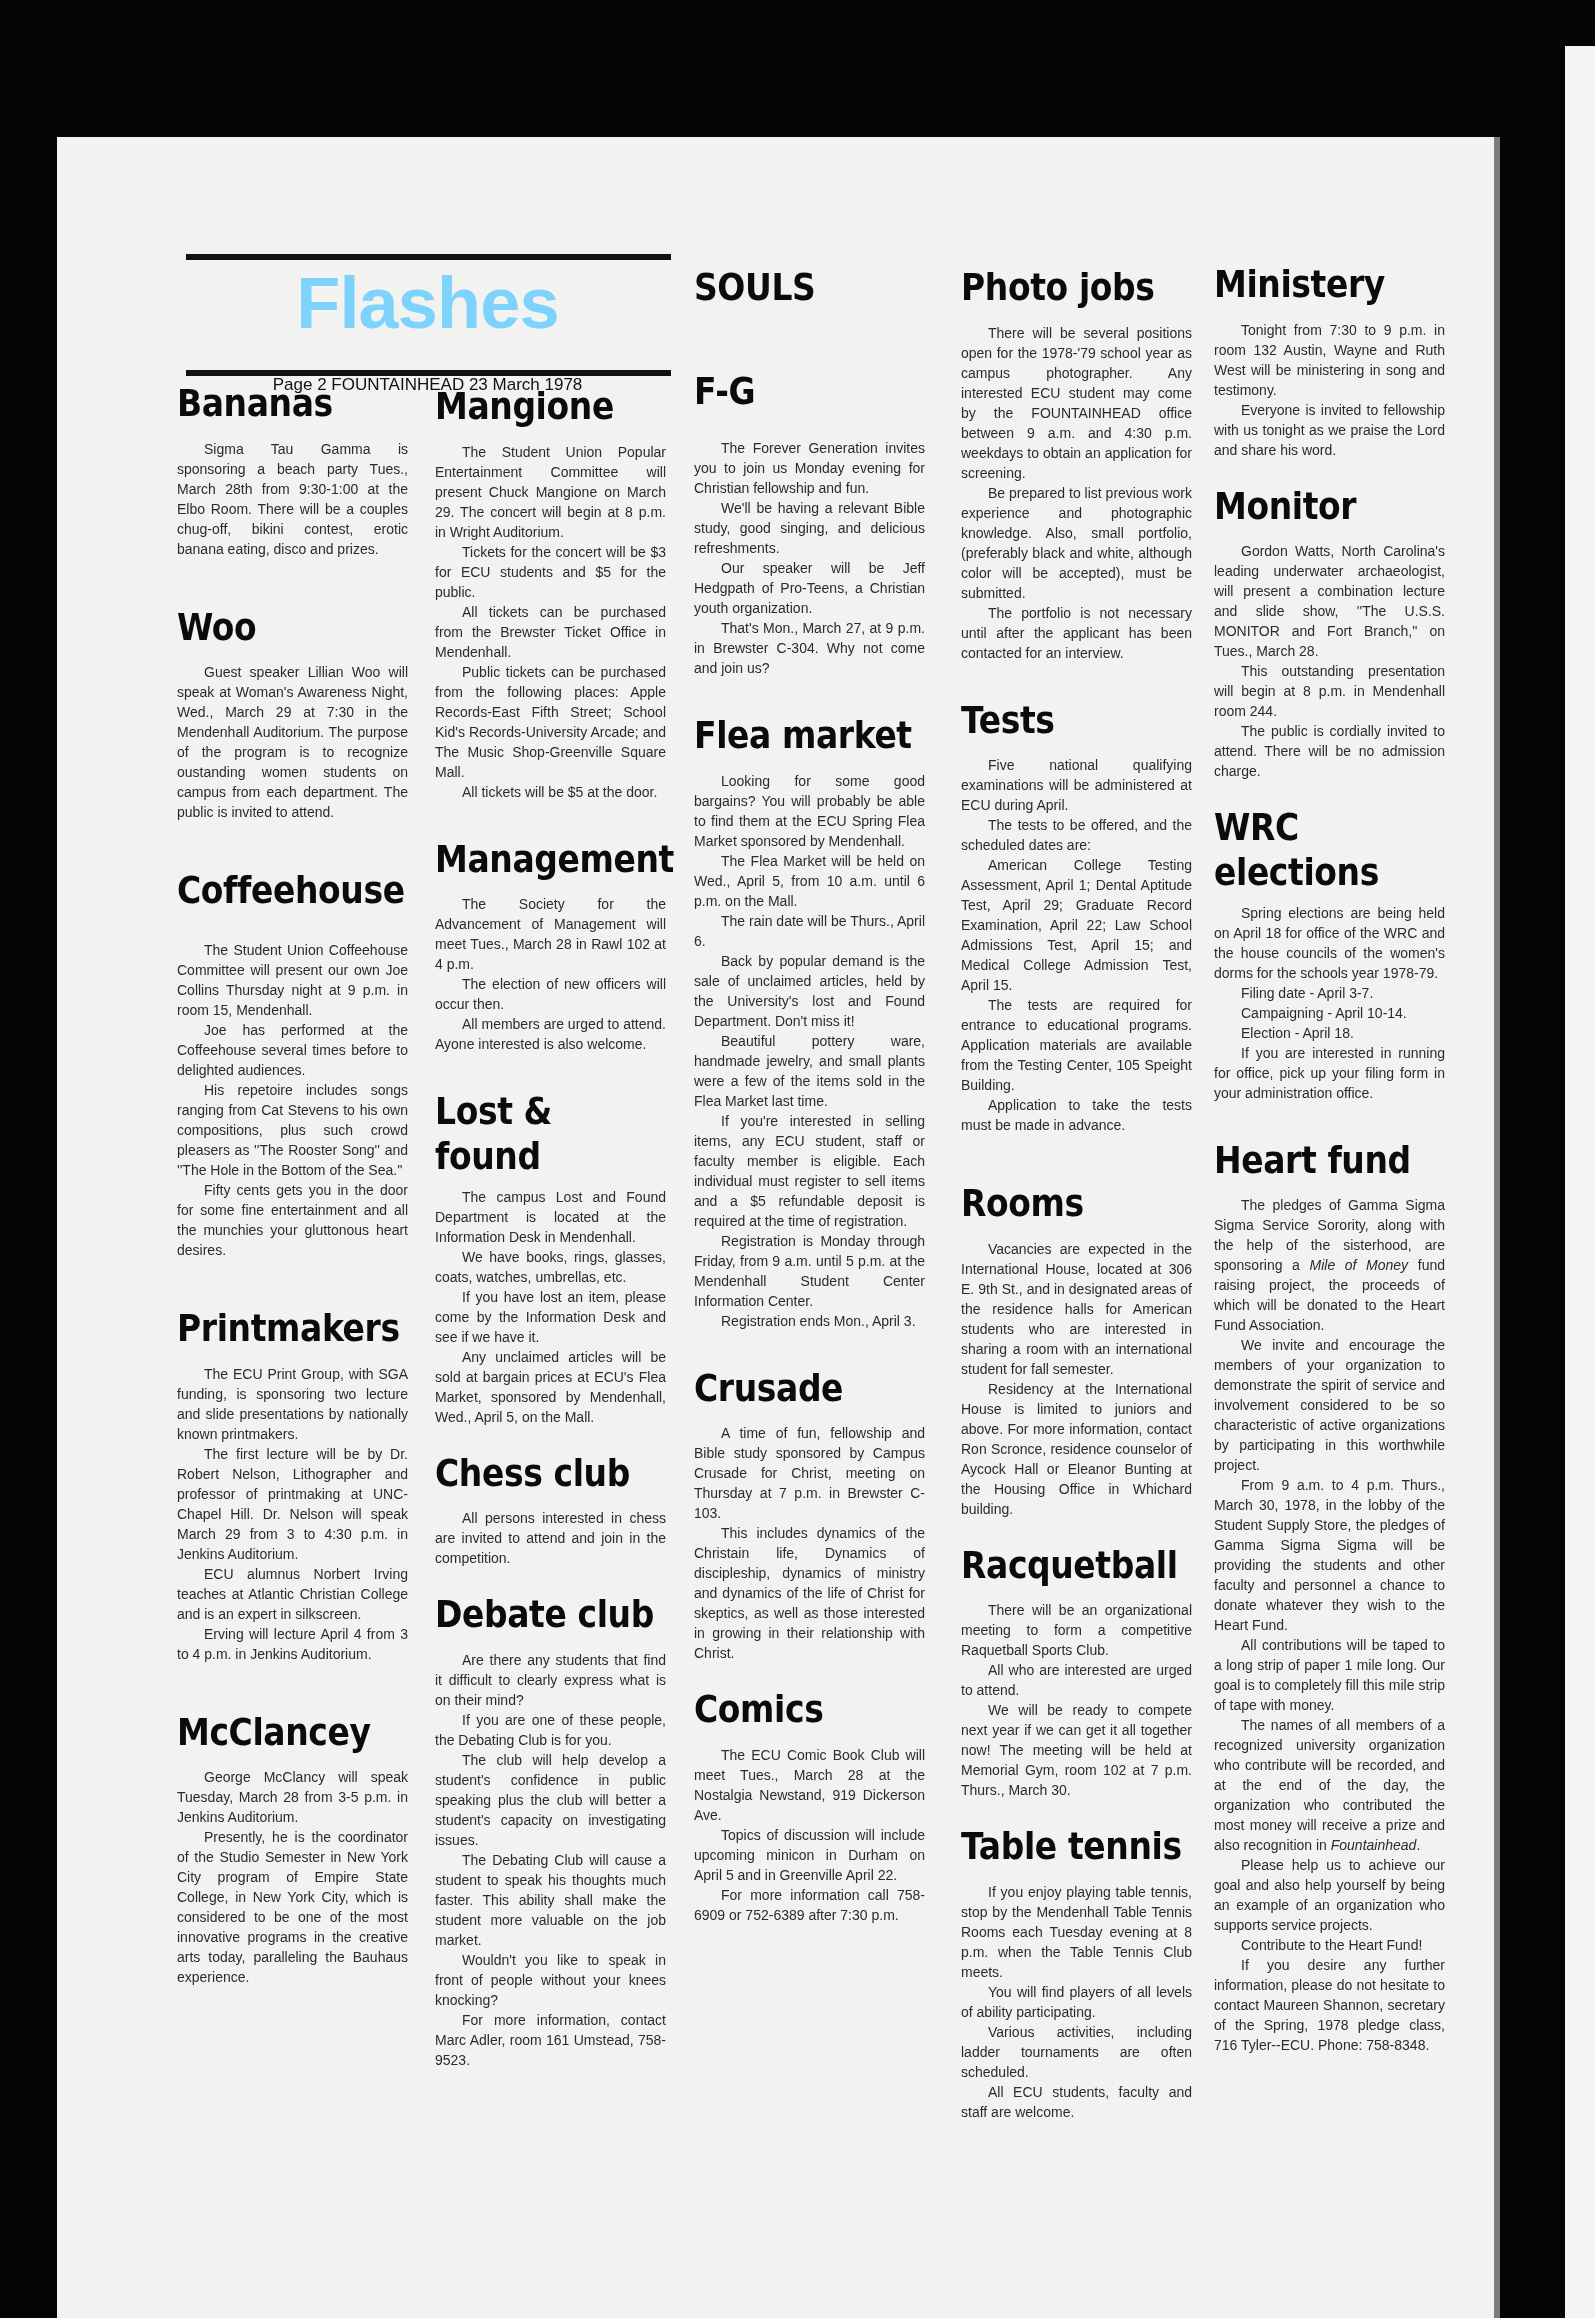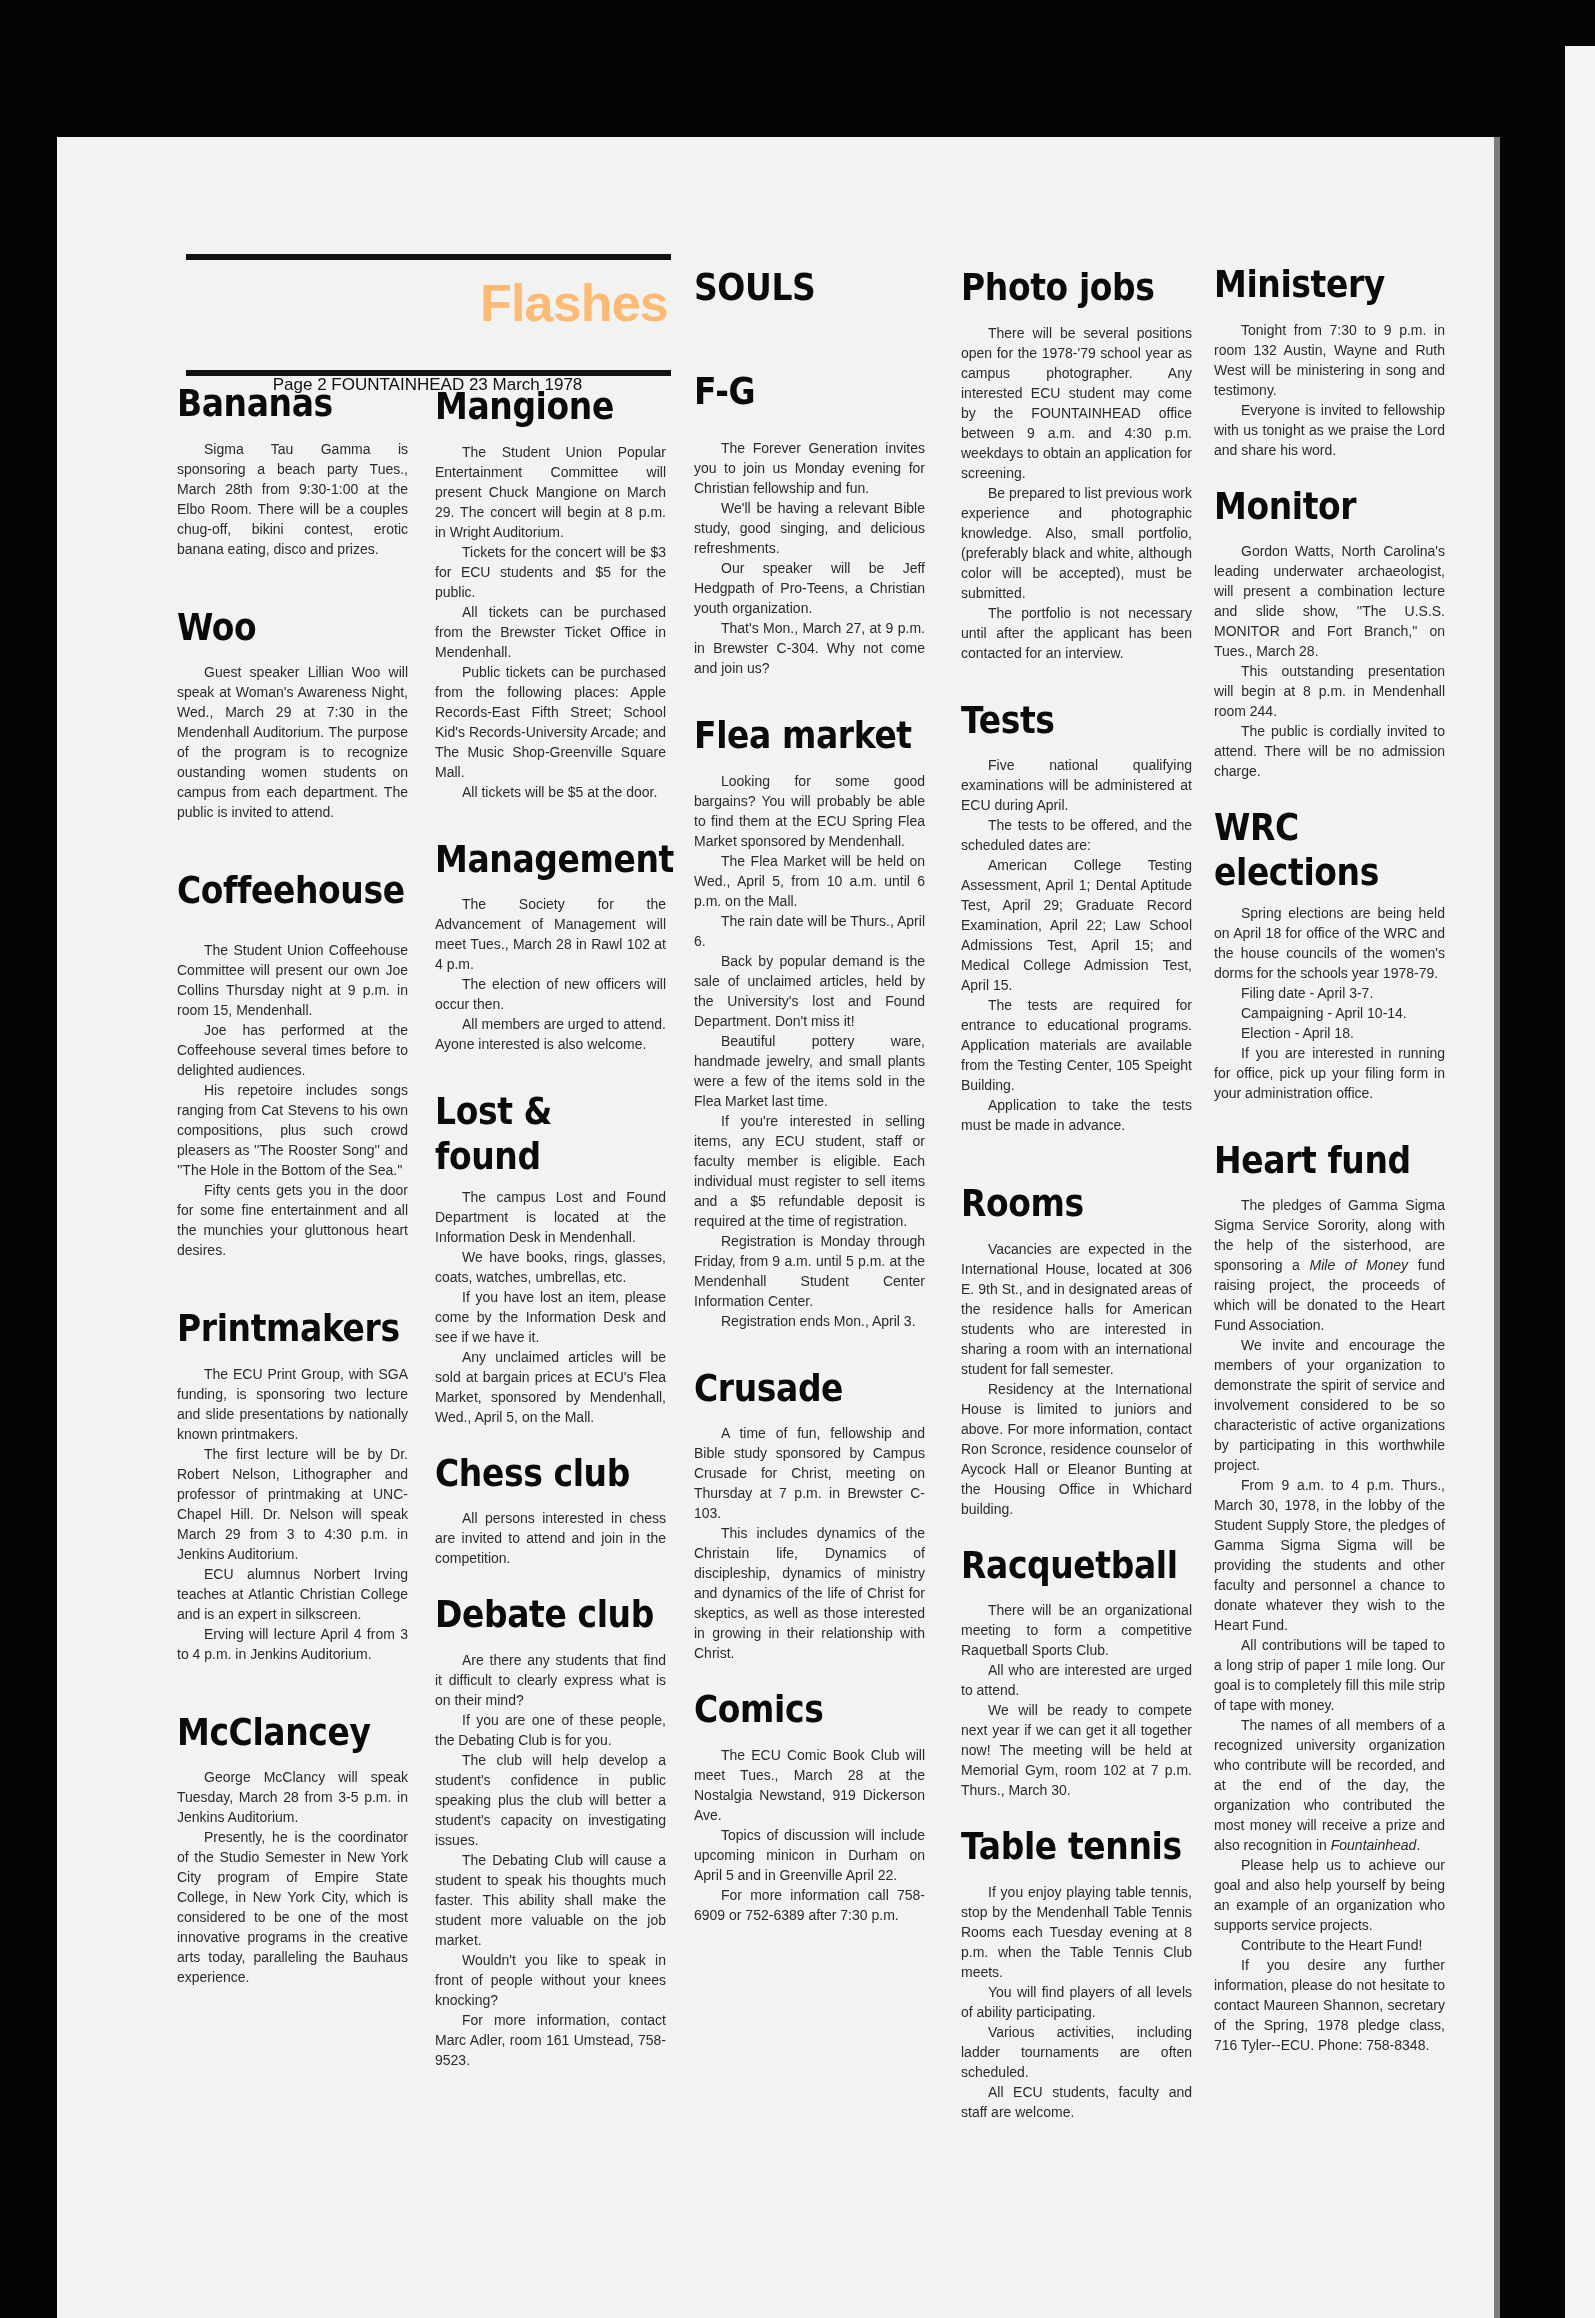--- a/index.html
+++ b/index.html
@@ -12,23 +12,23 @@
       background: #f2f2f0;
     }
     .next-page {
       position: absolute; left: 1565px; top: 46px; width: 30px; height: 2272px; background: #f4f4f2;
     }
     .gutter-rule {
       position: absolute; left: 1494px; top: 137px; width: 6.4px; height: 2181px; background: #7d7d7d;
     }
     .rule { position: absolute; height: 5.6px; background: #111; }
     .masthead-title {
-      position: absolute; left: 187px; width: 481px; top: 263px; text-align: right;
-      font-family: "Liberation Sans", sans-serif; font-weight: bold; font-size: 52px; letter-spacing: -0.8px; line-height: 80px;
-      color: #fdba74;
+      position: absolute; left: 187px; width: 481px; top: 263px; text-align: center;
+      font-family: "Liberation Sans", sans-serif; font-weight: bold; font-size: 72px; letter-spacing: -0.8px; line-height: 80px;
+      color: #7dd3fc;
     }
     .masthead-folio {
       position: absolute; left: 187px; width: 481px; top: 375px; text-align: center;
       font-weight: normal; font-size: 17px; color: #111;
     }
     .col { position: absolute; }
     .story { margin: 0 0 0 0; }
     .headline {
       font-family: "DejaVu Sans", sans-serif; font-weight: bold; font-size: 33px; line-height: 40px;
       color: #0b0b0b; letter-spacing: -0.4px; margin: 0 0 17.5px 0; transform: scaleY(1.12); transform-origin: left top;

